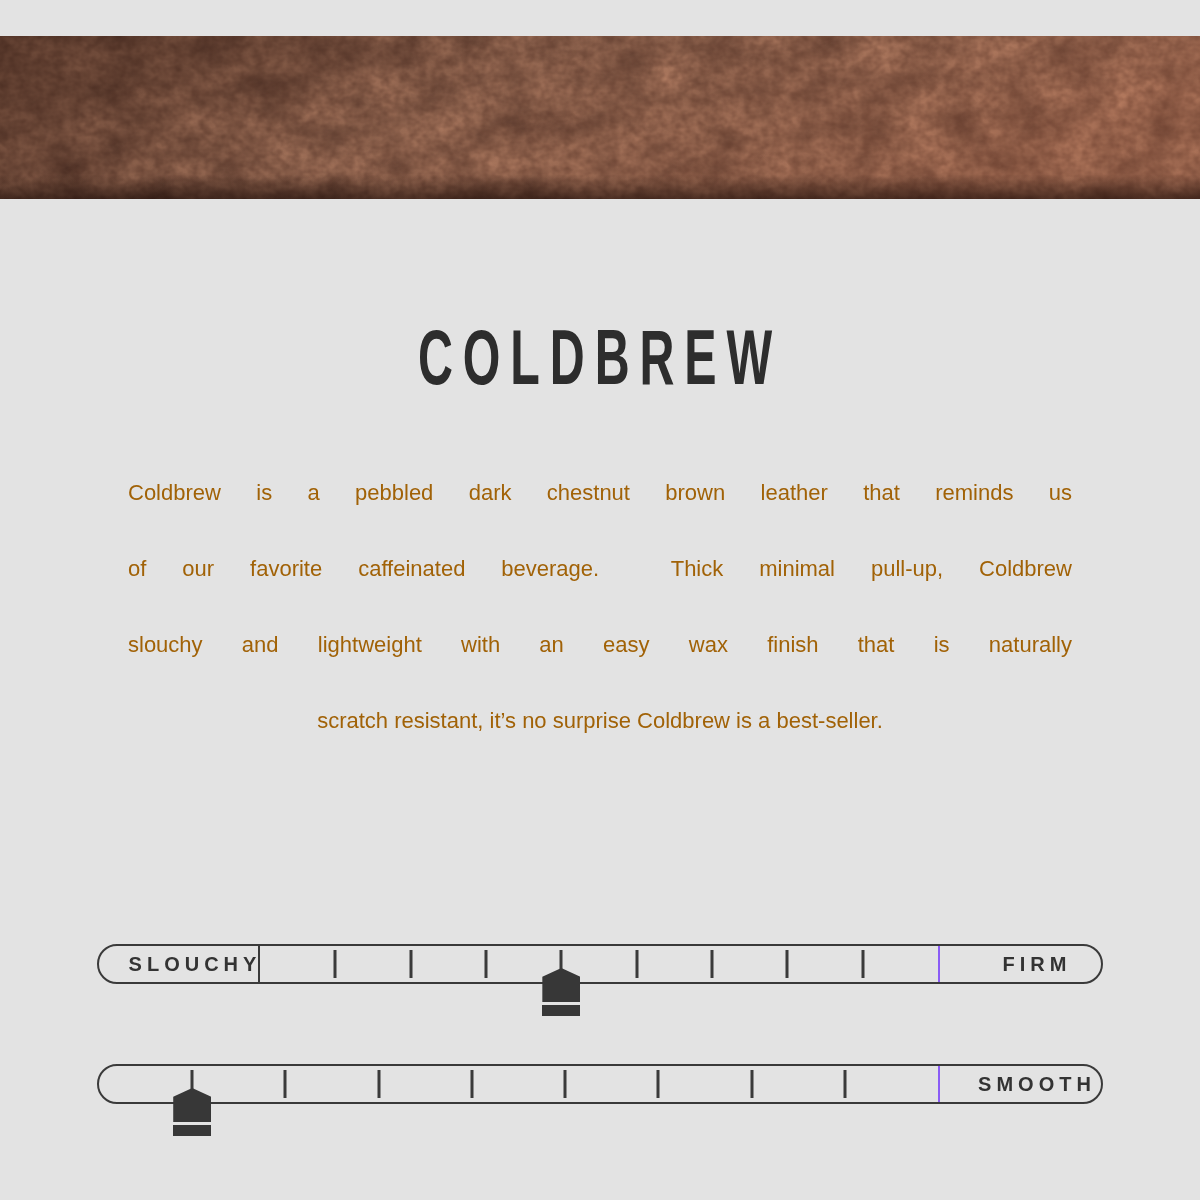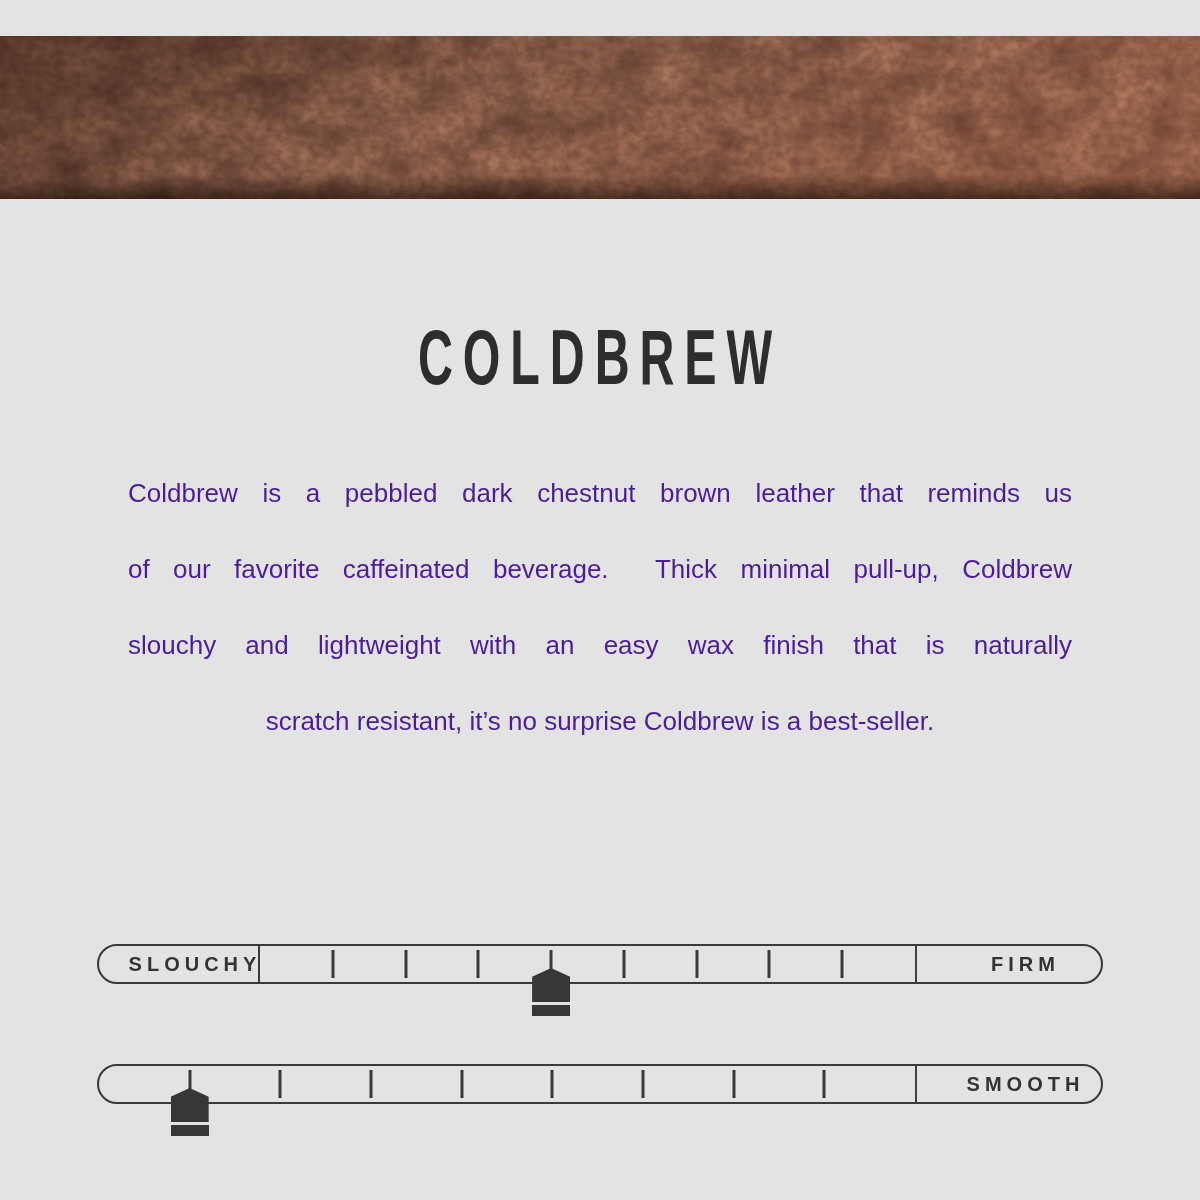--- a/index.html
+++ b/index.html
@@ -22,22 +22,22 @@
     font-size: 78px; line-height: 78px; font-weight: 700;
     letter-spacing: 16px;
     color: #2d2d2d;
     transform: scaleX(0.62);
     transform-origin: 50% 50%;
     white-space: nowrap;
   }
   .desc {
     position: absolute; top: 419px; left: 128px;
     width: 944px;
-    font-size: 26px; line-height: 76px;
-    color: #4c1d95;
+    font-size: 22px; line-height: 76px;
+    color: #a16207;
   }
   .desc .line {
     text-align: justify;
     text-align-last: justify;
     white-space: pre-wrap;
     height: 76px; overflow: hidden;
   }
   .desc .line:last-child { text-align-last: center; }
 
   .scale { position: absolute; left: 97px; width: 1006px; height: 40px; }
@@ -45,21 +45,21 @@
   .scale-2 { top: 1028px; }
   .track {
     display: flex; width: 100%; height: 100%;
     box-sizing: border-box;
     border: 2px solid #3a3a3a;
     border-radius: 21px;
     background: transparent;
   }
   .cell { display: flex; align-items: center; justify-content: center; box-sizing: border-box; padding-left: 33px; }
   .cell.left  { width: 161px; border-right: 2px solid #3a3a3a; }
-  .cell.right { width: 186px; border-left: 2px solid #404040; }
+  .cell.right { width: 163px; border-left: 2px solid #8b5cf6; }
   .cell.mid   { flex: 1; position: relative; overflow: visible; }
   .lbl {
     font-size: 20px; font-weight: 700;
     letter-spacing: 5px; color: #333333;
     white-space: nowrap;
   }
   .tick {
     position: absolute; top: 4px;
     width: 3px; height: 28px;
     background: #3a3a3a;

